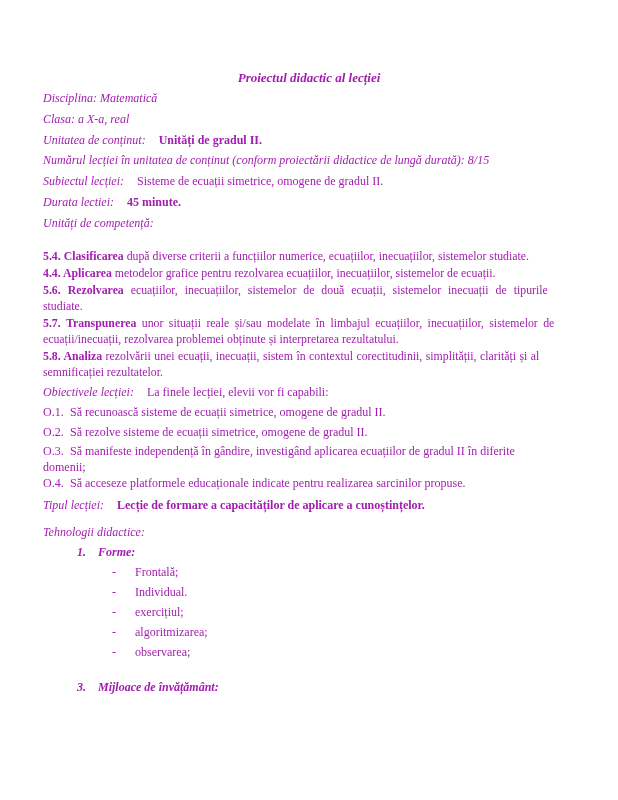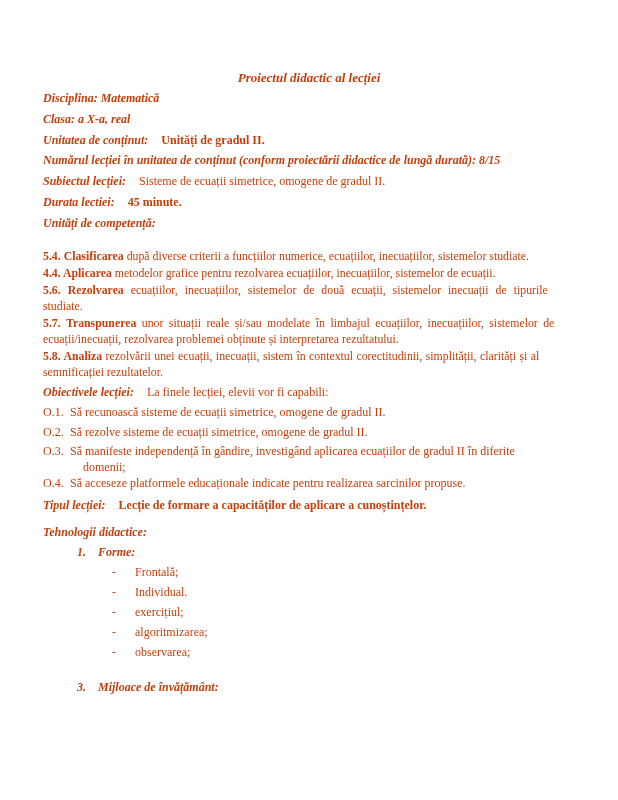--- a/index.html
+++ b/index.html
@@ -2,55 +2,55 @@
 <html><head>
 <meta charset="utf-8">
 <style>
   html, body { margin: 0; padding: 0; background: #ffffff; }
   .page {
     position: relative;
     width: 618px;
     height: 800px;
     background: #ffffff;
     overflow: hidden;
-    color: #c2410c;
+    color: #a21caf;
     font-family: "Liberation Serif", "DejaVu Serif", serif;
     font-size: 12px;
   }
   .content { padding: 70px 43px 0 43px; }
   p, div { margin: 0; padding: 0; }
 
   .title {
     font-size: 13px;
     font-weight: bold;
     font-style: italic;
     text-align: center;
     line-height: 16px;
     margin-bottom: 2px;
   }
   .hdr { line-height: 20.8px; white-space: nowrap; }
-  .bi { font-weight: bold; font-style: italic; }
+  .bi { font-weight: normal; font-style: italic; }
   .b  { font-weight: bold; }
   .lbl { margin-right: 10px; }
 
   
   .comp { font-size: 11.8px; margin-top: 15px; }
   .comp-p { margin-bottom: 1.5px; }
   .cline { line-height: 15.8px; white-space: nowrap; }
   .j1 { word-spacing: 4px; }
   .j2 { word-spacing: 2.5px; }
   .j3 { word-spacing: 0.5px; }
 
   .obj-intro { line-height: 18px; margin-top: 2px; white-space: nowrap; }
 
   .oitem { line-height: 16px; margin-top: 3.5px; }
   .oitem.tight { margin-top: 0; }
   .onum { display: inline-block; width: 27px; }
   .oline1 { white-space: nowrap; }
-  .oline2 { display: block; margin-left: 40px; }
+  .oline2 { display: block; }
 
   .tipul { line-height: 20px; margin-top: 4px; white-space: nowrap; }
   .teh-head { line-height: 20px; margin-top: 7px; }
 
   .litem { margin-left: 34px; line-height: 20px; }
   .lnum { display: inline-block; width: 21px; font-weight: bold; font-style: italic; }
   .llabel { font-weight: bold; font-style: italic; margin-top: 28px; }
   .litem.gap-before { margin-top: 15px; }
 
   .ditem { margin-left: 69px; line-height: 20px; }

